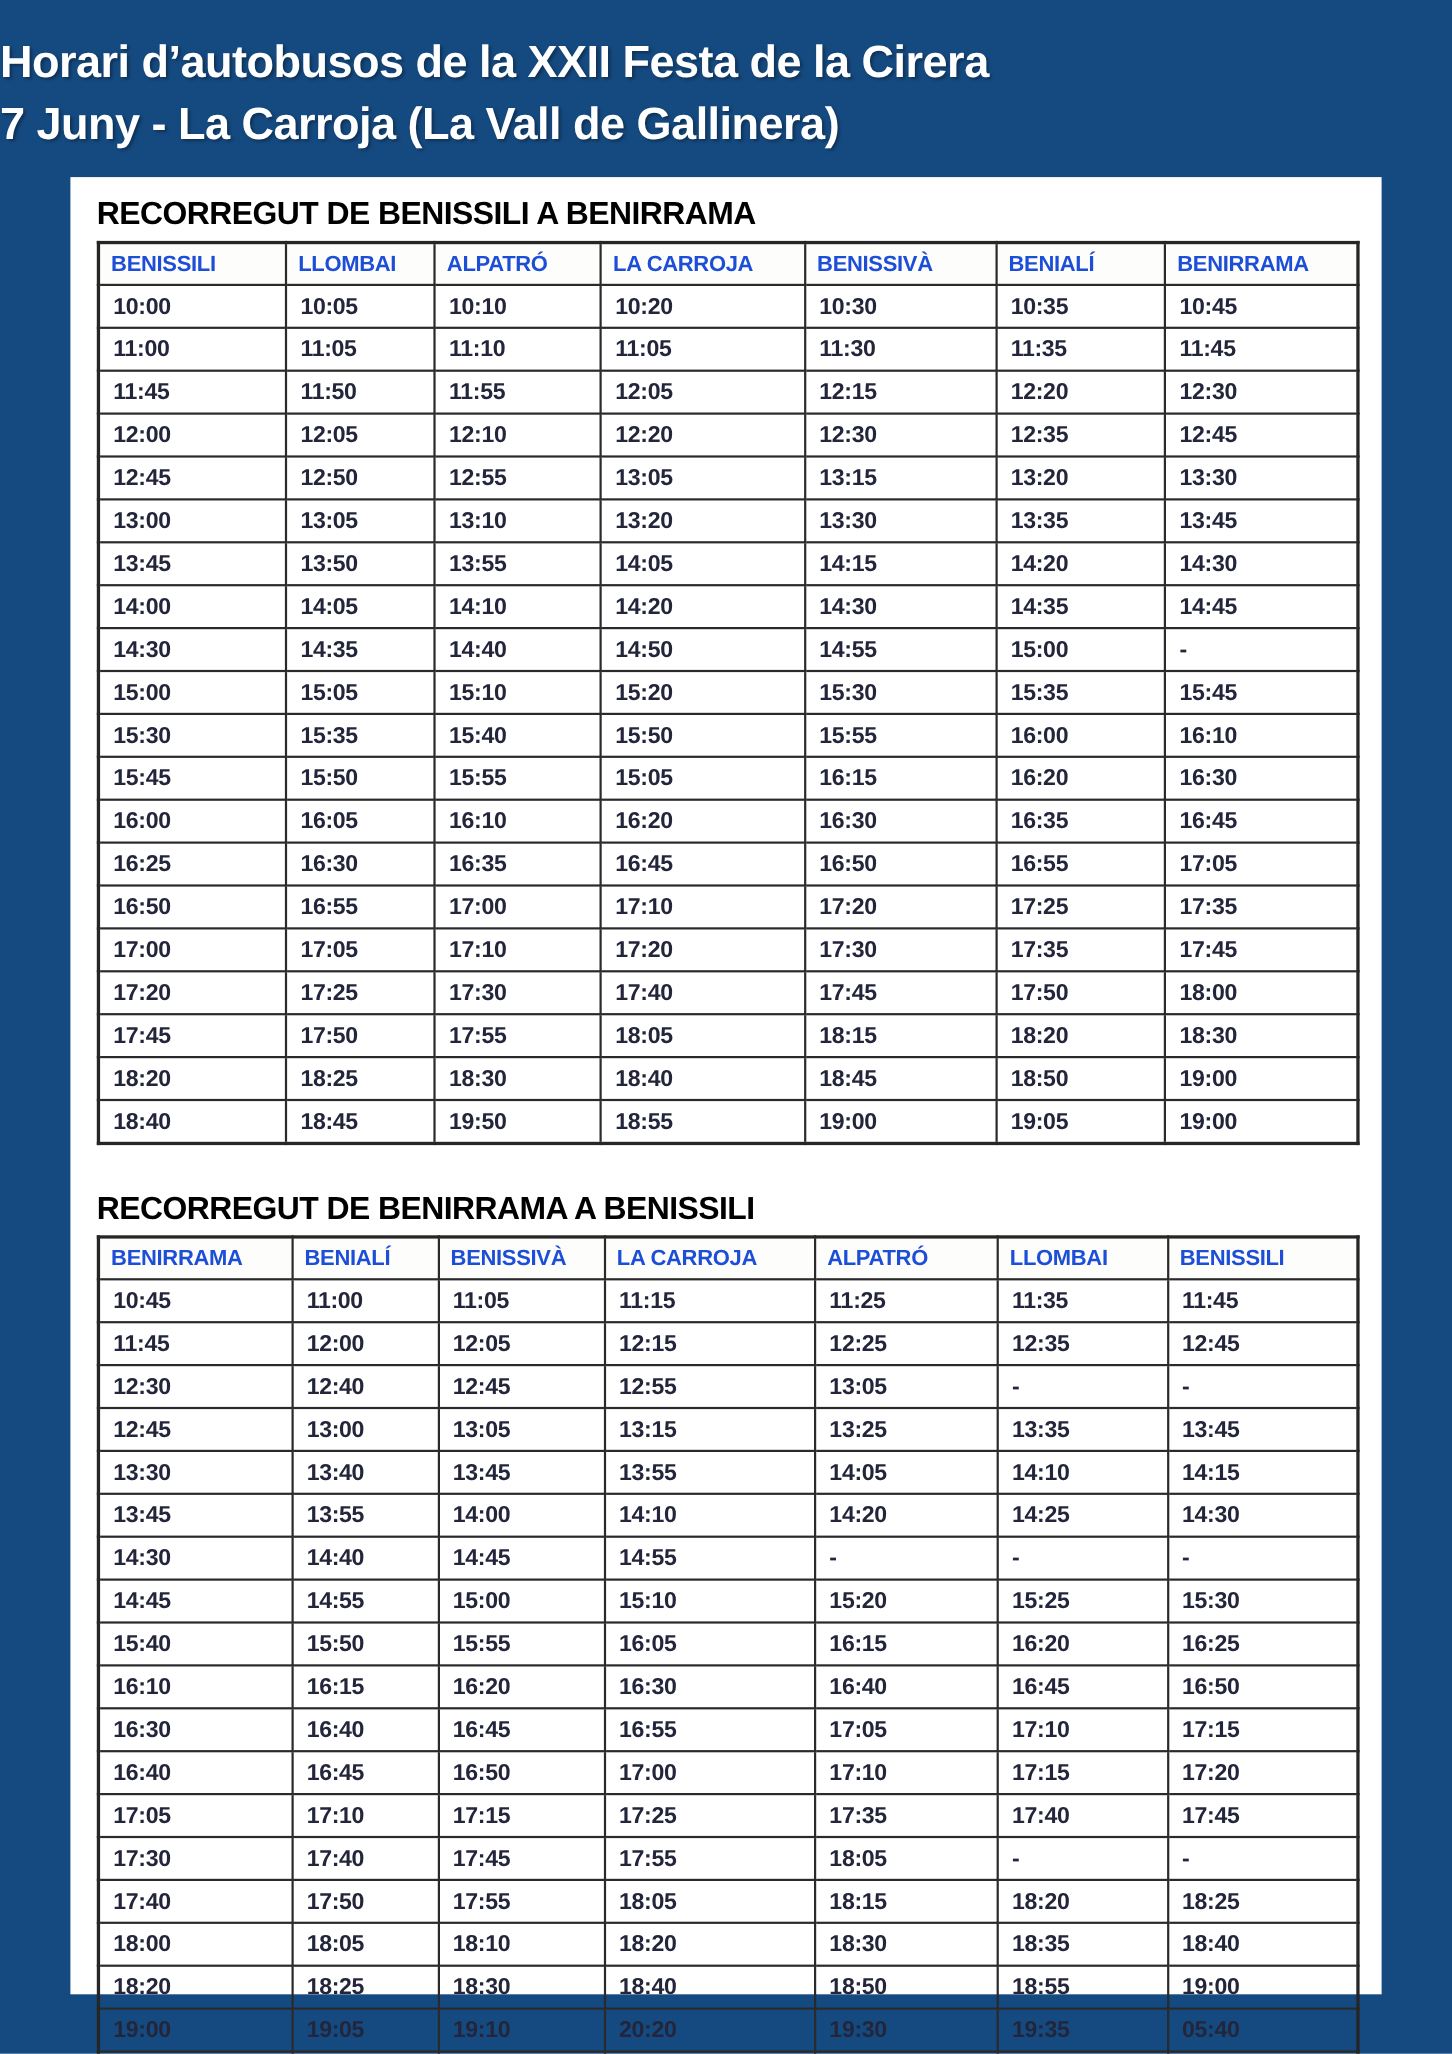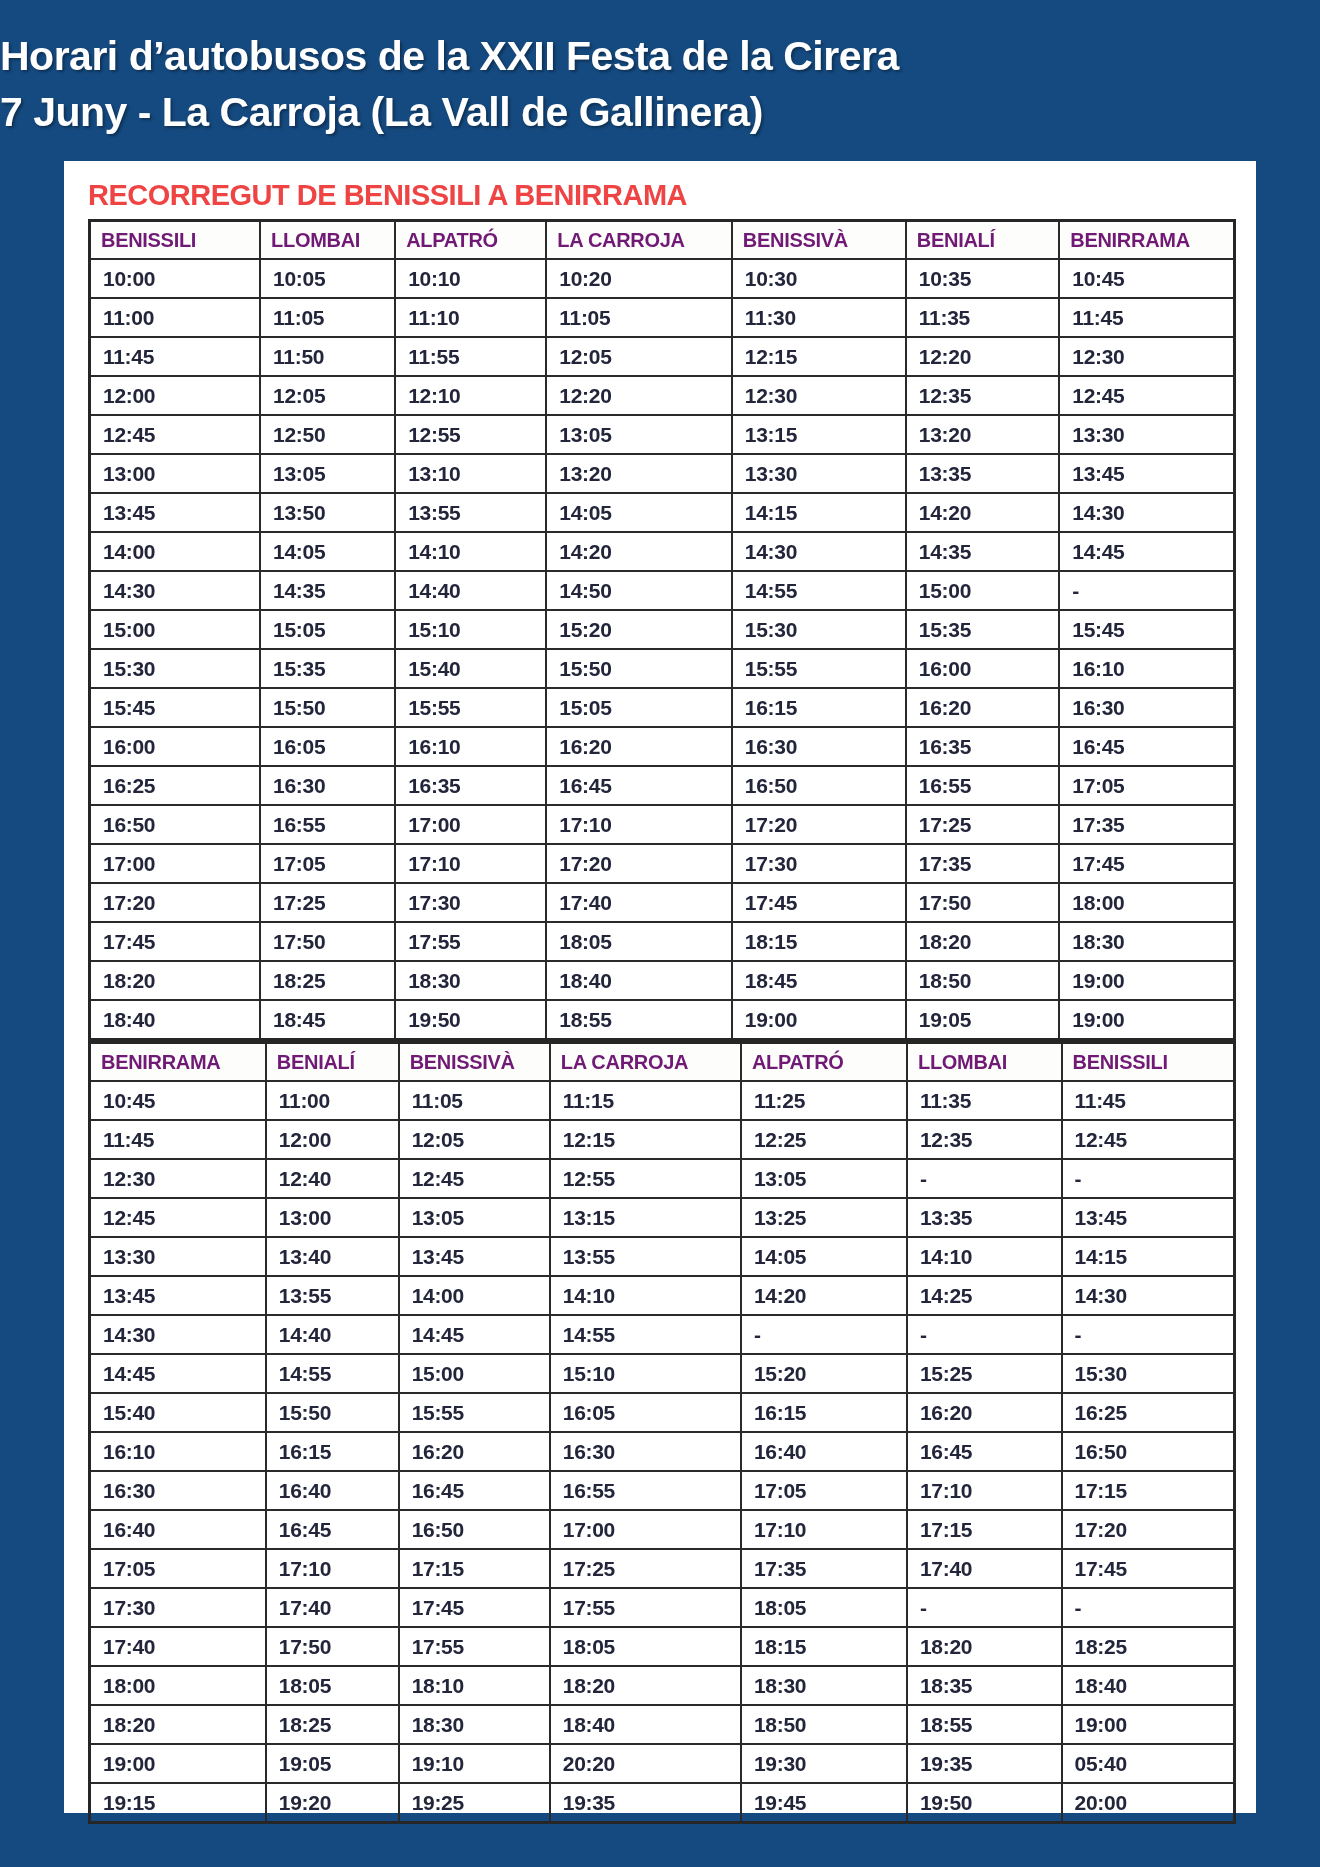--- a/index.html
+++ b/index.html
@@ -22,40 +22,40 @@
 
   
   .panel{
     width:1192px;height:1652px;box-sizing:border-box;
     margin:28px auto 0 auto;
     background:#ffffff;
     padding:14px 12px 10px 12px;
   }
 
   .section-heading{
-    font-size:29px;font-weight:700;color:#ef4444;
+    font-size:29px;font-weight:700;color:#000000;
     letter-spacing:-0.5px;
     margin:4px 0 7px 12px;
   }
   .section2 .section-heading{margin-top:42px;}
 
   
   table.timetable{
     width:1148px;margin-left:12px;
     border-collapse:collapse;table-layout:fixed;
     border:3px solid #262626;
   }
   table.timetable th,
   table.timetable td{
     border:2px solid #2a2a2a;
     text-align:left;
     overflow:hidden;white-space:nowrap;
   }
   table.timetable th{
-    color:#701a75;
+    color:#1d4ed8;
     font-size:20px;font-weight:700;letter-spacing:-0.3px;
     padding:5px 2px 5px 10px;height:26px;
     background:#fdfdfb;
   }
   table.timetable td{
     color:#23263b;
     font-size:21px;font-weight:700;letter-spacing:-0.3px;
     padding:5px 2px 5px 12px;height:27px;
   }
 </style>
@@ -273,20 +273,21 @@
               <td>18:55</td>
               <td>19:00</td>
               <td>19:05</td>
               <td>19:00</td>
             </tr>
           </tbody>
       </table>
     </div>
 
     <div class="section section2">
+      <div class="section-heading">RECORREGUT DE BENIRRAMA A BENISSILI</div>
       <table class="timetable">
         <colgroup>
           <col style="width:15.4%">
             <col style="width:11.6%">
             <col style="width:13.2%">
           <col style="width:16.7%">
             <col style="width:14.5%">
             <col style="width:13.5%">
           <col style="width:15.1%">
         </colgroup>

